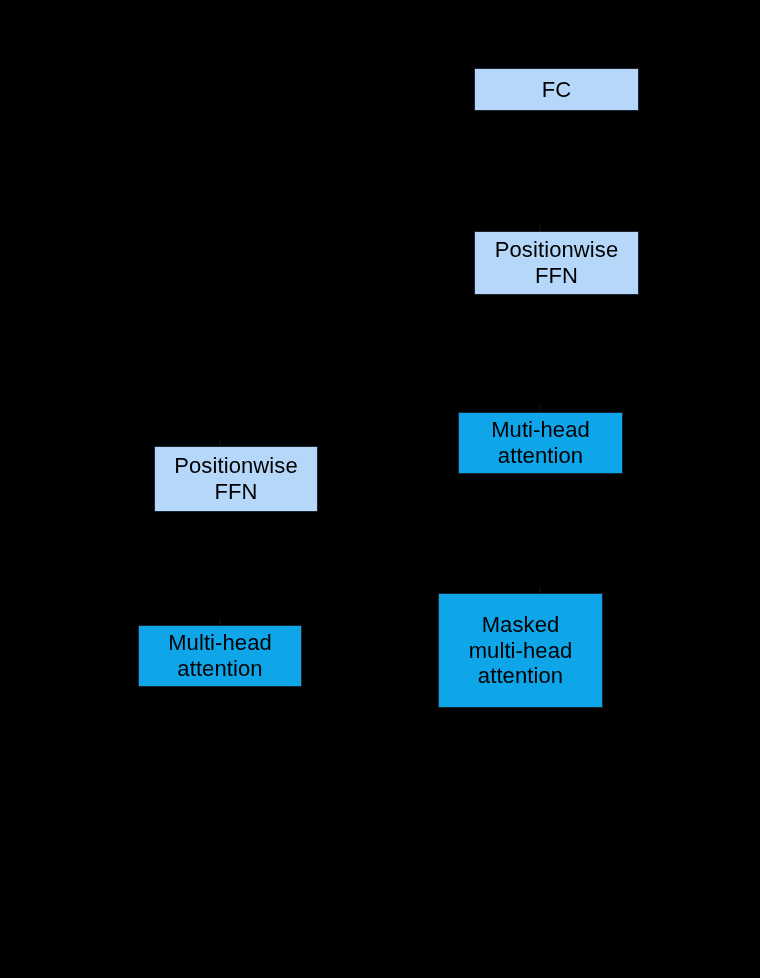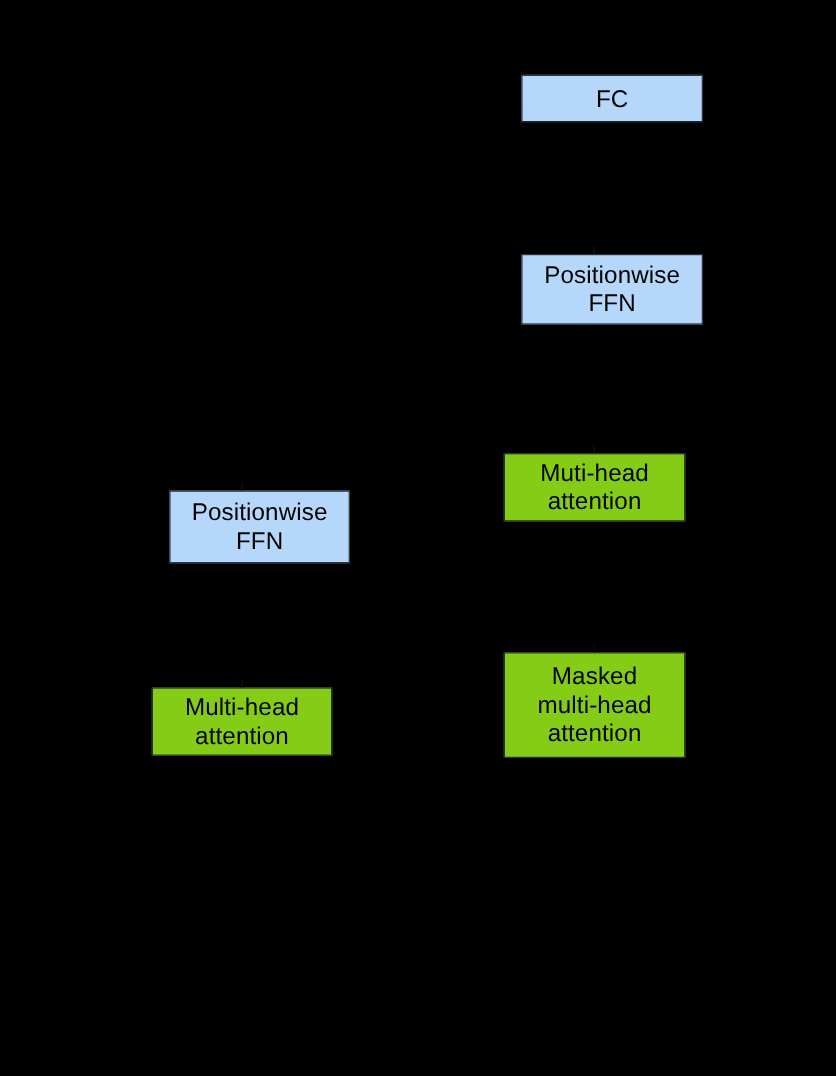--- a/index.html
+++ b/index.html
@@ -28,21 +28,21 @@
     line-height: 1.18;
     white-space: pre-line;
     letter-spacing: 0.1px;
     -webkit-font-smoothing: antialiased;
   }
   .node.light {
     background: #b5d7fa;
     margin-left: 16px;
   }
   .node.bright {
-    background: #84cc16;
+    background: #0ea5e9;
   }
   .node .label {
     display: block;
     width: 100%;
     padding: 0 4px;
   }
   
   .tick {
     position: absolute;
     width: 2px;
@@ -63,21 +63,21 @@
   <div class="node light" style="left:458px; top:231px; width:165px; height:64px; font-size:22px;">
     <span class="label">Positionwise
 FFN</span>
   </div>
 
   <div class="node bright" style="left:458px; top:412px; width:165px; height:62px; font-size:22px;">
     <span class="label">Muti-head
 attention</span>
   </div>
 
-  <div class="node bright" style="left:458px; top:593px; width:165px; height:96px; font-size:22px;">
+  <div class="node bright" style="left:438px; top:593px; width:165px; height:115px; font-size:22px;">
     <span class="label">Masked
 multi-head
 attention</span>
   </div>
 
   <div class="node light" style="left:138px; top:446px; width:164px; height:66px; font-size:22px;">
     <span class="label">Positionwise
 FFN</span>
   </div>
 

